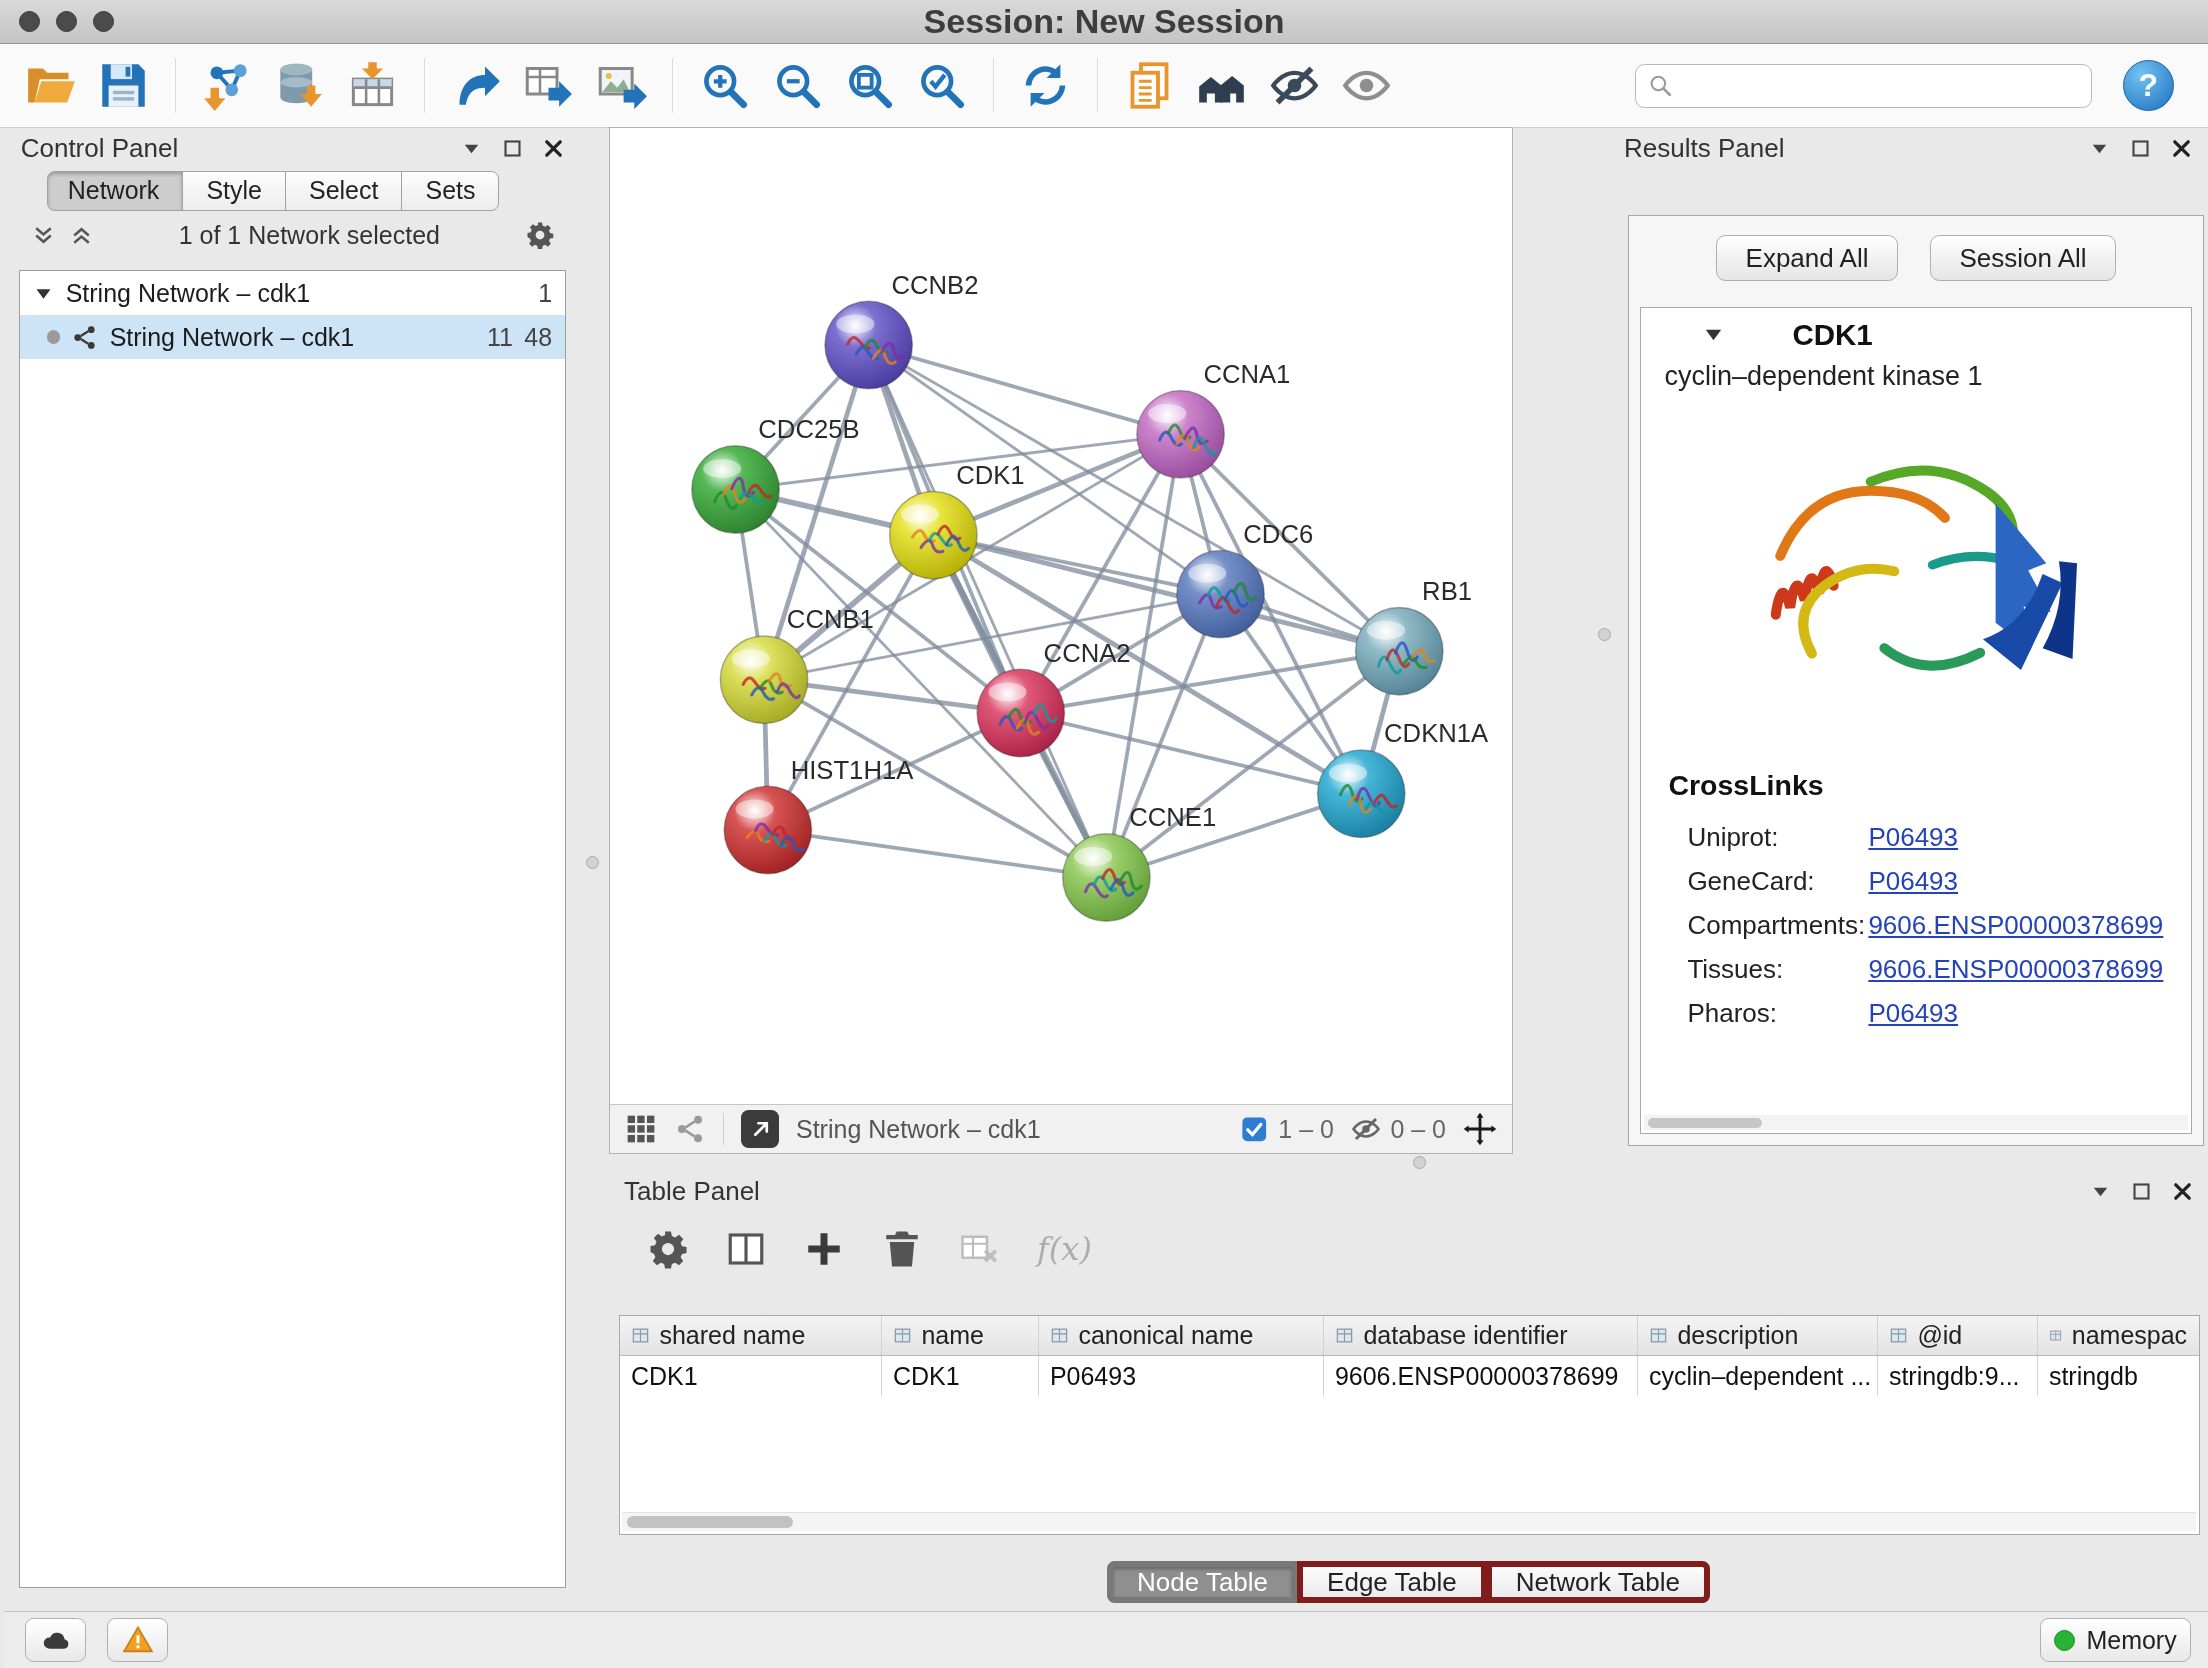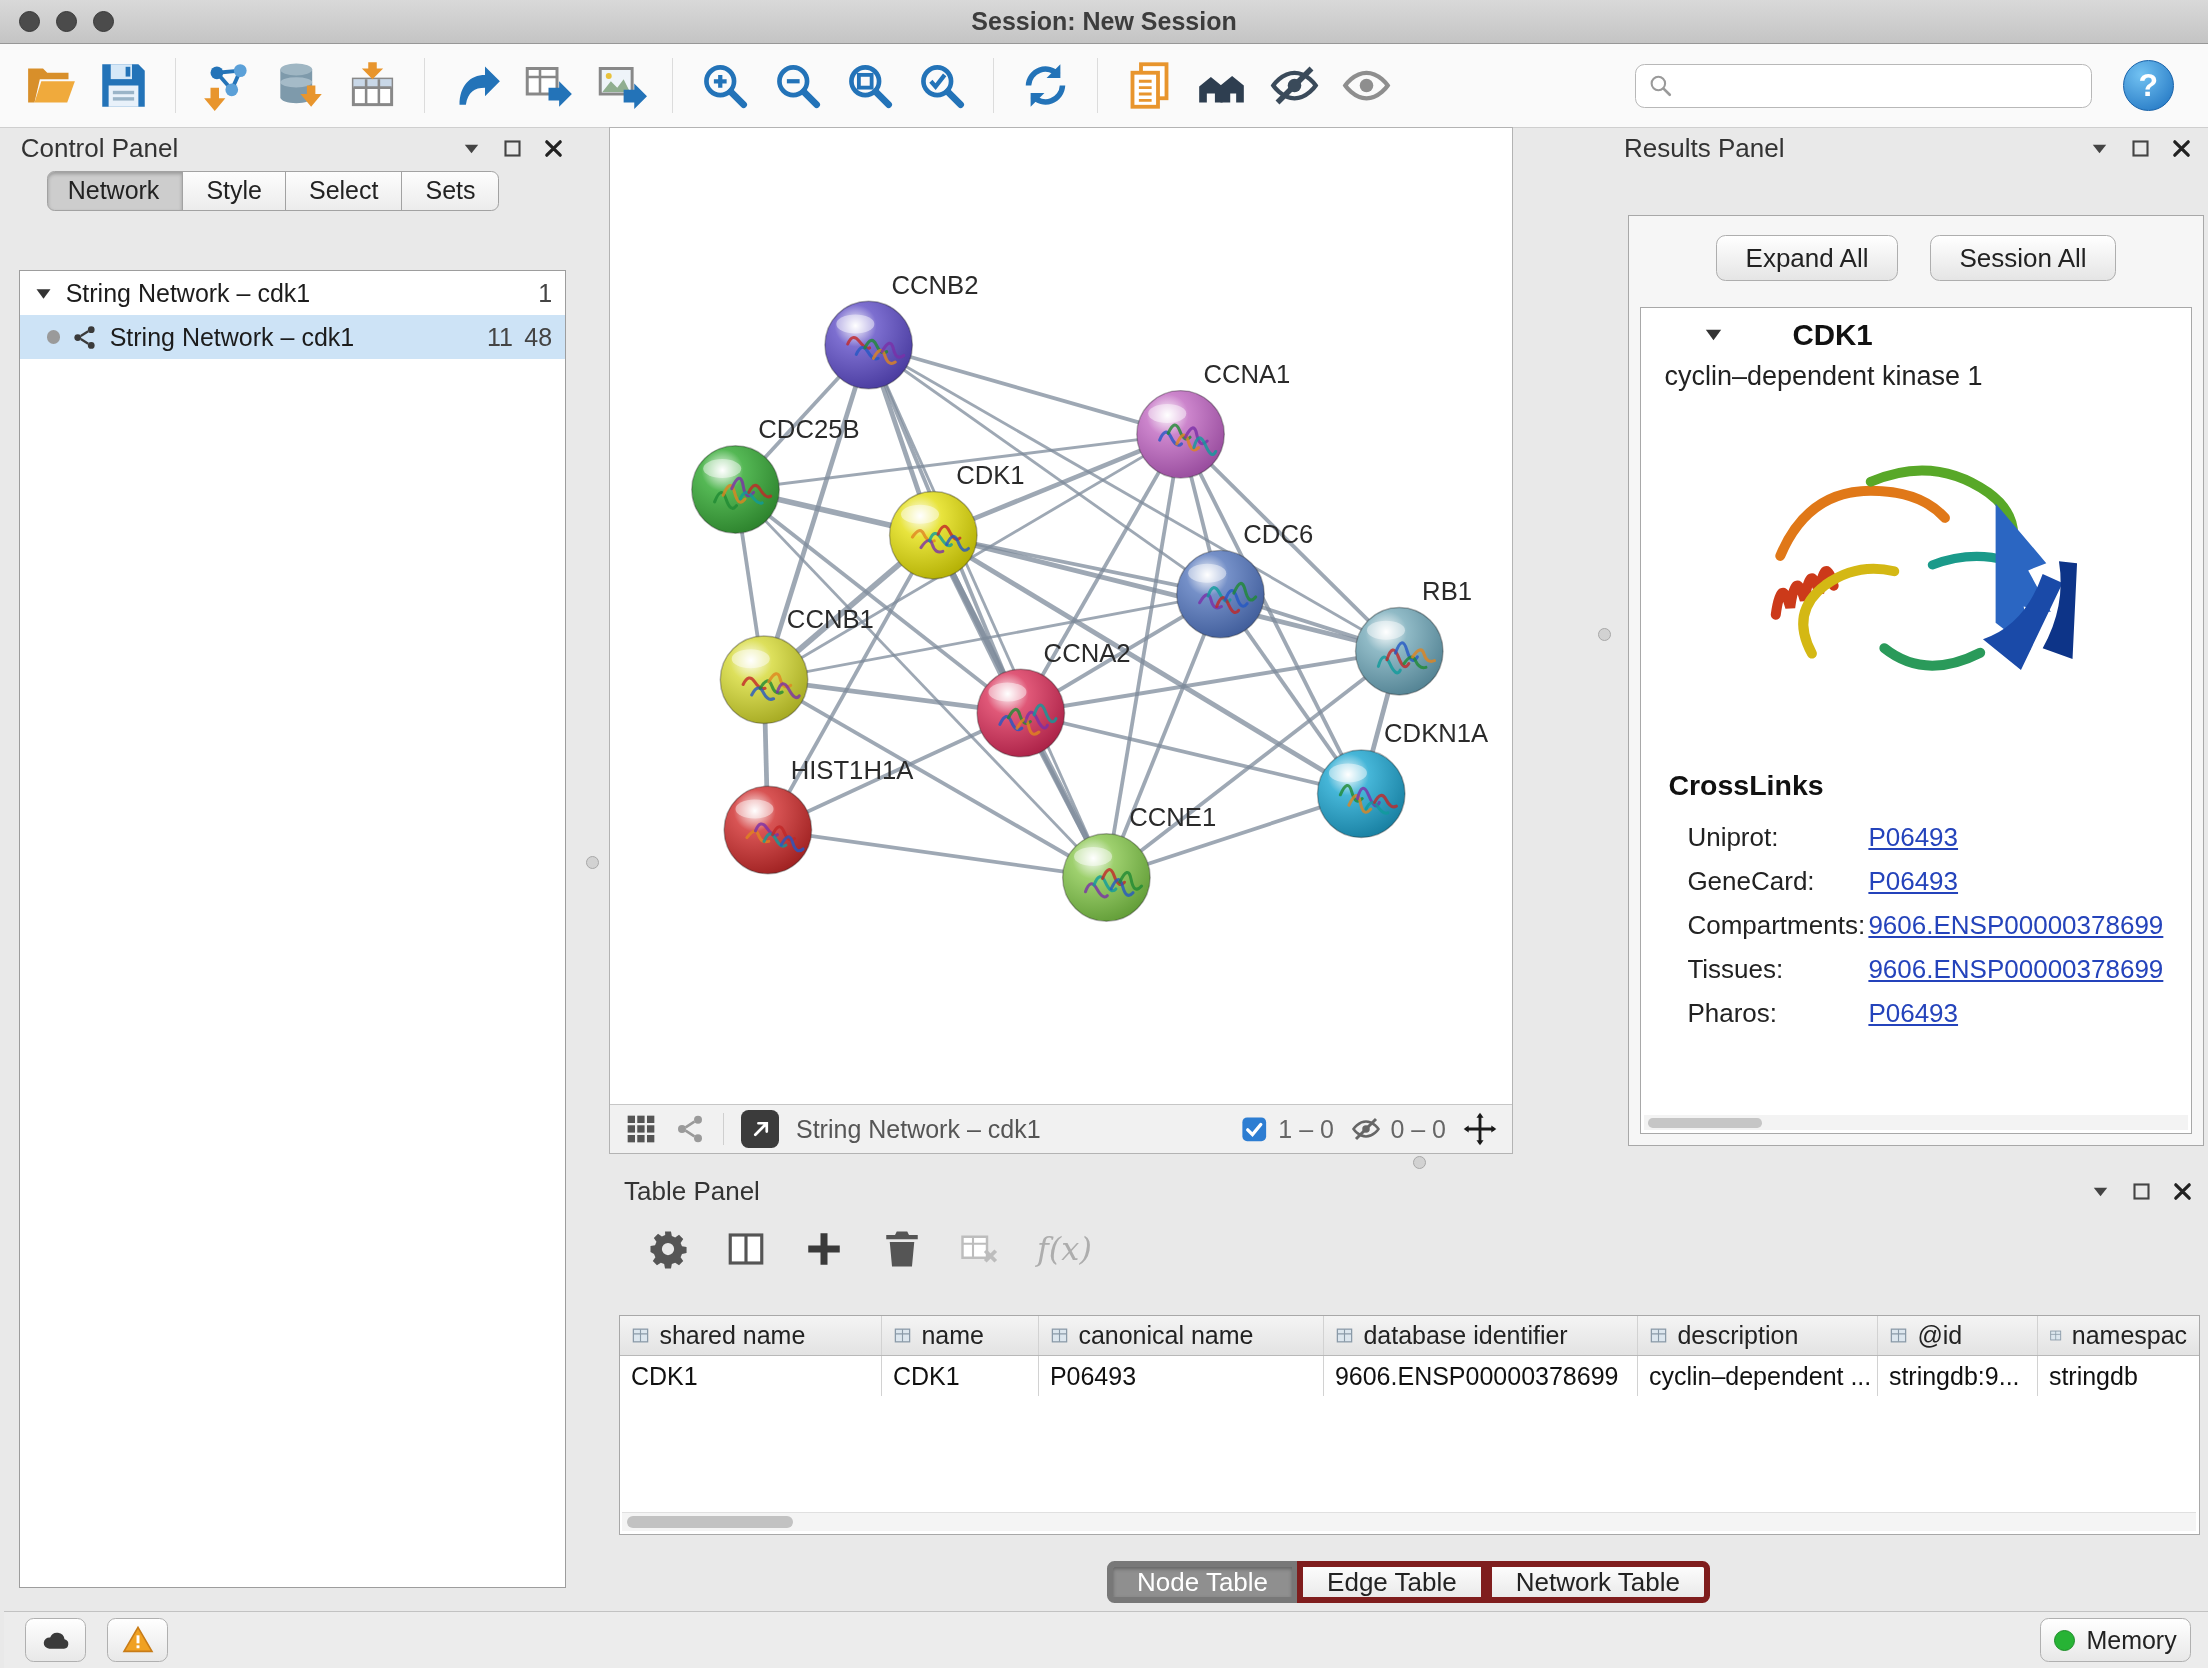--- a/index.html
+++ b/index.html
@@ -13,21 +13,21 @@
   }
   
   .titlebar {
     position: absolute; left:0; top:0; width:2208px; height:44px;
     background: linear-gradient(#d9d9d9,#c4c4c4);
     border-bottom: 1px solid #979797;
     display:flex; align-items:center; justify-content:center;
   }
   .traffic { position:absolute; left:19px; top:11.4px; display:flex; gap:16px; }
   .traffic span { width:21px; height:21px; border-radius:50%; background:#4b4b4b; border:1px solid #383838; }
-  .win-title { font-size:25px; font-weight:bold; color:#3d3d3d; }
+  .win-title { font-size:34px; font-weight:bold; color:#3d3d3d; }
 
   
   .toolbar {
     position:absolute; left:0; top:44px; width:2208px; height:84px;
     background:#fafafa; border-bottom:1px solid #cfcfcf;
     display:flex; align-items:center; padding:0 21px; gap:11.4px;
   }
   .tbtn { width:61px; height:61px; display:flex; align-items:center; justify-content:center; border-radius:7.6px; }
   .tbtn svg { width:51px; height:51px; }
   .tsep { width:1px; height:55px; background:#dcdcdc; margin:0 9.5px; }
@@ -336,20 +336,32 @@
       <svg width="23" height="23" viewBox="0 0 24 24">
           <path d="M5 5l14 14M19 5L5 19" stroke="#222" stroke-width="3.4" stroke-linecap="round"></path>
         </svg>
     </span>
   </div>
   <div class="cp-tabs">
     <div class="cp-tab active">Network</div>
     <div class="cp-tab">Style</div>
     <div class="cp-tab">Select</div>
     <div class="cp-tab">Sets</div>
+  </div>
+  <div class="cp-selrow">
+    <svg width="25" height="25" viewBox="0 0 24 24">
+        <path d="M5 5l7 6 7-6M5 12l7 6 7-6" fill="none" stroke="#555" stroke-width="2.4"></path>
+      </svg>
+    <svg width="25" height="25" viewBox="0 0 24 24">
+        <path d="M5 19l7-6 7 6M5 12l7-6 7 6" fill="none" stroke="#555" stroke-width="2.4"></path>
+      </svg>
+    <span class="mid">1 of 1 Network selected</span>
+    <svg width="30" height="30" viewBox="0 0 24 24">
+        <path fill="#555" fill-rule="evenodd" d="M10.3 2h3.4l.5 2.6 1.9.8 2.2-1.5 2.4 2.4-1.5 2.2.8 1.9 2.6.5v3.4l-2.6.5-.8 1.9 1.5 2.2-2.4 2.4-2.2-1.5-1.9.8-.5 2.6h-3.4l-.5-2.6-1.9-.8-2.2 1.5-2.4-2.4 1.5-2.2-.8-1.9L2 13.7v-3.4l2.6-.5.8-1.9-1.5-2.2 2.4-2.4 2.2 1.5 1.9-.8zM12 8.5a3.5 3.5 0 1 0 0 7 3.5 3.5 0 0 0 0-7z"></path>
+      </svg>
   </div>
   <div class="cp-list">
     <div class="tree-row">
       <svg width="21" height="21" viewBox="0 0 24 24">
           <polygon points="4,7 20,7 12,18" fill="#333"></polygon>
         </svg>
       <span>String Network – cdk1</span>
       <span class="grow"></span>
       <span class="tree-count">1</span>
     </div>

